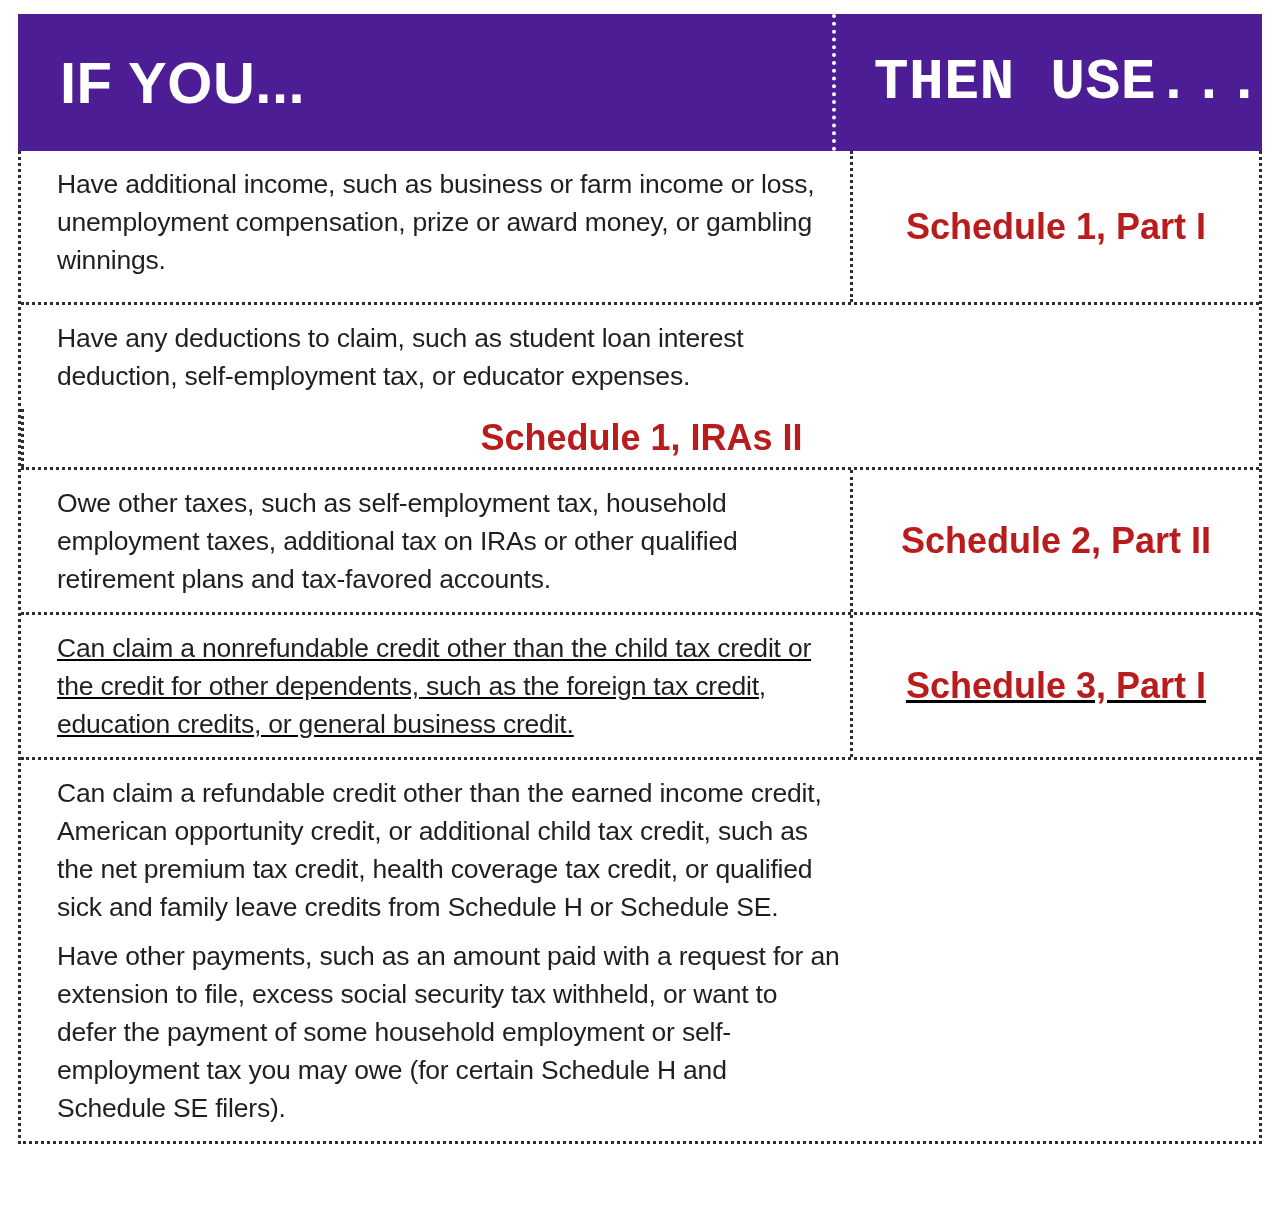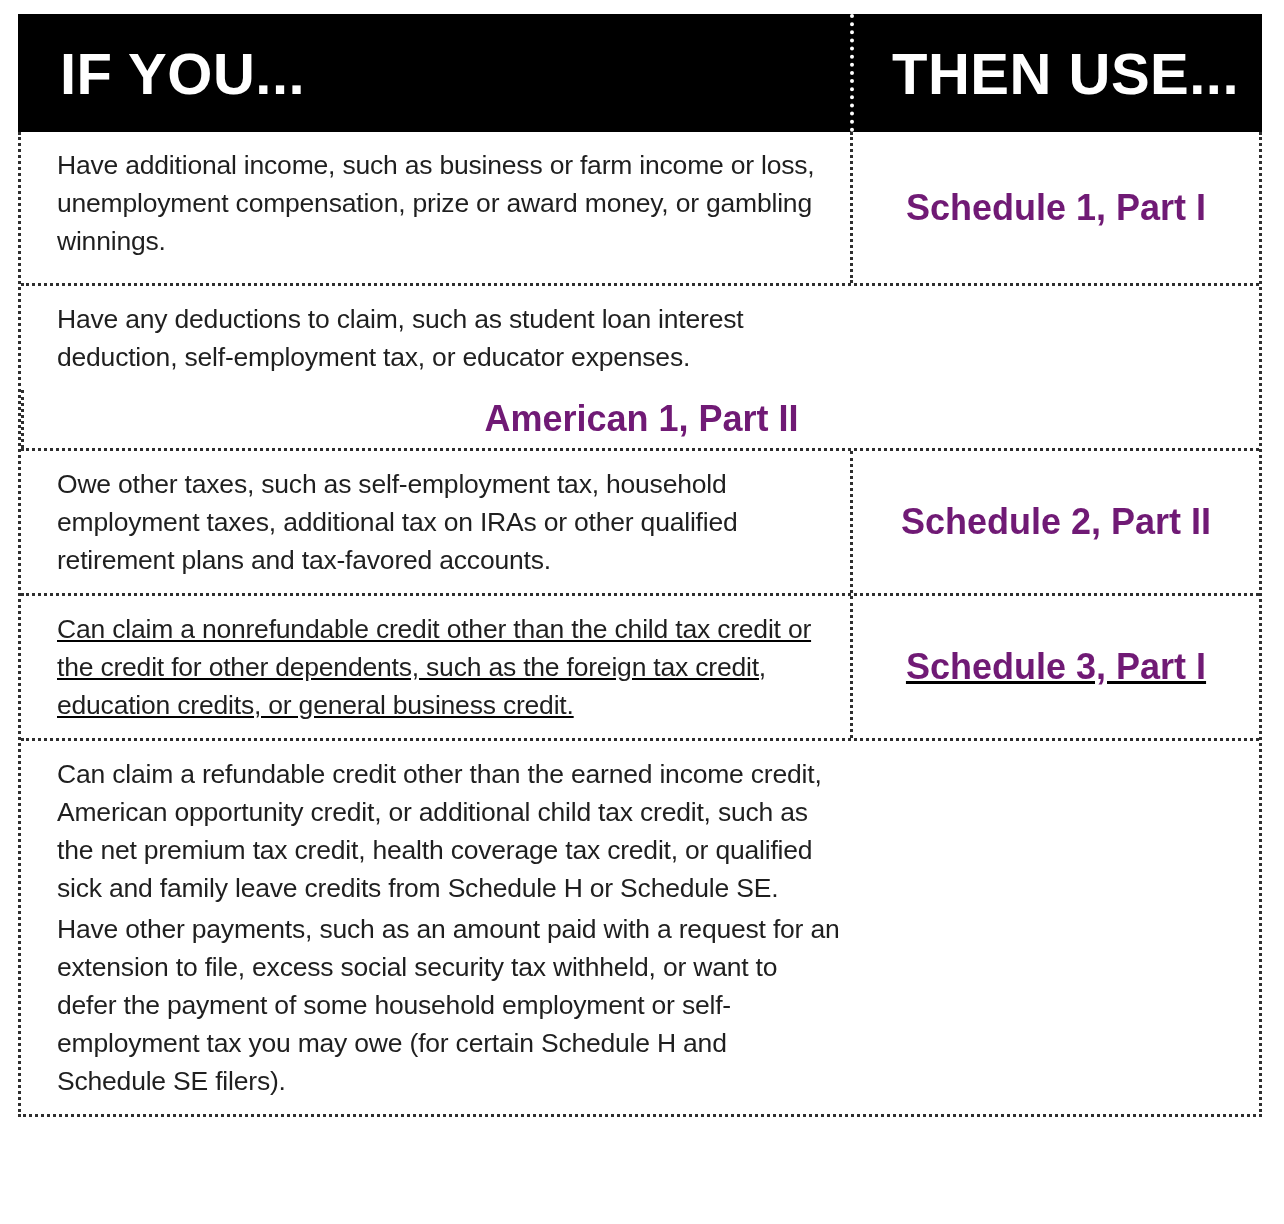--- a/index.html
+++ b/index.html
@@ -16,40 +16,41 @@
   }
   .sched-table {
     position: absolute;
     left: 18px;
     top: 14px;
     width: 1244px;
   }
   
   .thead {
     display: flex;
-    height: 118px;
-    background: #000000;
+    height: 137px;
+    background: #4c1d95;
   }
   .th {
     display: flex;
     align-items: center;
     color: #ffffff;
     font-weight: bold;
     font-size: 58px;
     letter-spacing: 0.5px;
     white-space: nowrap;
   }
   .th-if {
     width: 832px;
     padding-left: 42px;
   }
   .th-then {
     flex: 1;
     padding-left: 38px;
     border-left: 4px dotted #ffffff;
+    font-family: Liberation Mono, monospace;
   }
   
   .tbody {
     border-left: 3px dotted #2e2e2e;
     border-right: 3px dotted #2e2e2e;
     border-bottom: 3px dotted #2e2e2e;
   }
   .row { display: flex; }
   .row + .row { border-top: 3px dotted #2e2e2e; }
   .row:nth-child(1) { min-height: 151px; }
@@ -64,34 +65,34 @@
     display: flex;
     flex-direction: column;
     justify-content: flex-start;
   }
   .cell-cond p {
     font-size: 26.5px;
     line-height: 38px;
     color: #1f1f1f;
     letter-spacing: -0.2px;
   }
-  .cell-cond p + p { margin-top: 3px; }
+  .cell-cond p + p { margin-top: 11px; }
   .cell-sched {
     flex: 1;
     border-left: 3px dotted #2e2e2e;
     display: flex;
     align-items: center;
     justify-content: center;
     padding: 8px;
     text-align: center;
   }
   .cell-sched span {
     font-weight: bold;
     font-size: 36px;
-    color: #701a75;
+    color: #b91c1c;
     white-space: nowrap;
   }
 </style>
 </head>
 <body>
 
 <div class="page">
   <div class="sched-table">
 
     <div class="thead">
@@ -108,21 +109,21 @@
         <div class="cell-sched">
           <span>Schedule 1, Part I</span>
         </div>
       </div>
 
       <div class="row">
         <div class="cell-cond">
           <p>Have any deductions to claim, such as student loan interest deduction, self-employment tax, or educator expenses.</p>
         </div>
         <div class="cell-sched">
-          <span>American 1, Part II</span>
+          <span>Schedule 1, IRAs II</span>
         </div>
       </div>
 
 
       <div class="row">
         <div class="cell-cond">
           <p>Owe other taxes, such as self-employment tax, household employment taxes, additional tax on IRAs or other qualified retirement plans and tax-favored accounts.</p>
         </div>
         <div class="cell-sched">
           <span>Schedule 2, Part II</span>

